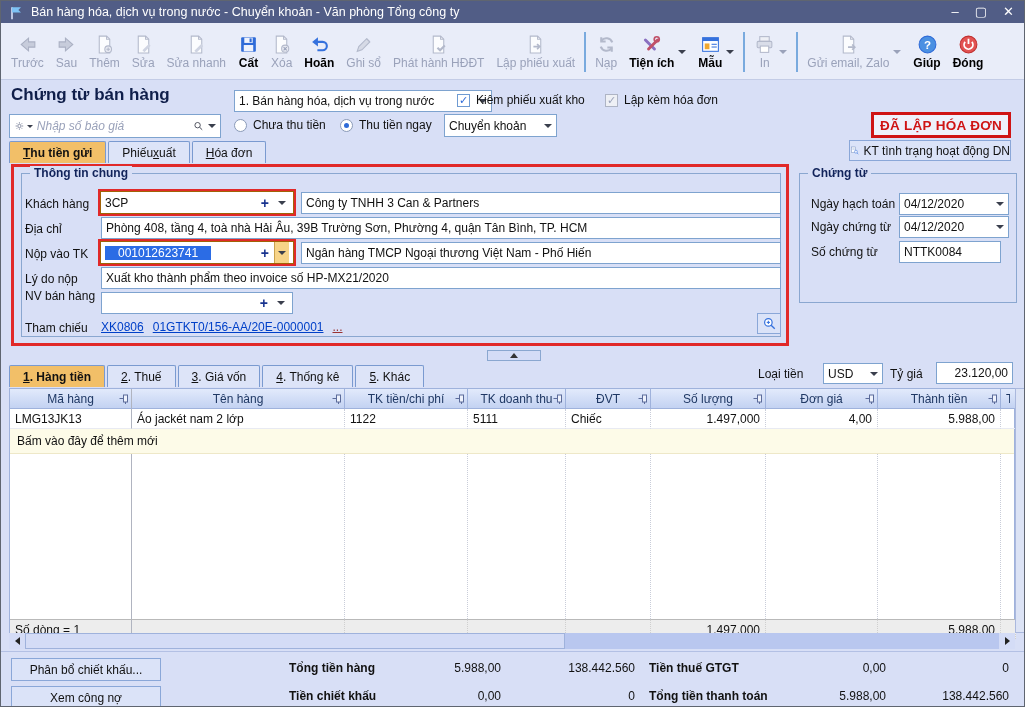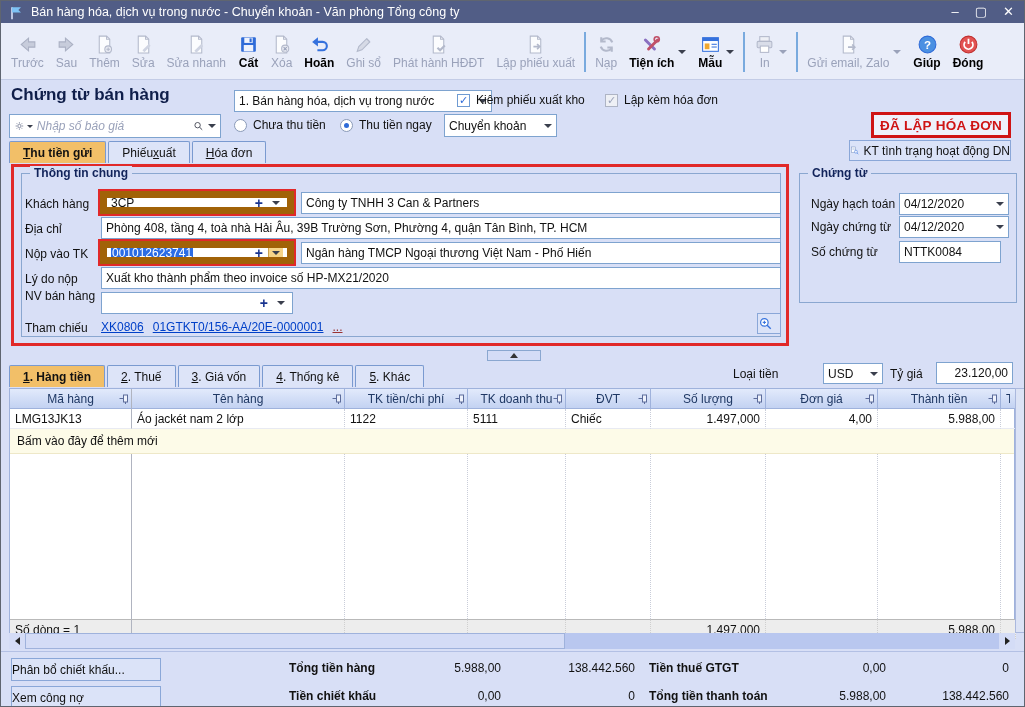--- a/index.html
+++ b/index.html
@@ -39,37 +39,37 @@
             align-items:center;justify-content:center;font-size:11px;color:#2f6bd8;flex:none}
   .checkbox.disabled{border-color:#aeb4c4;background:#eef0f5;color:#9aa2ba}
   .radio{width:13px;height:13px;border:1px solid #8a9ab8;border-radius:50%;background:#fff;
          display:inline-block;position:relative;flex:none}
   .radio.selected::after{content:"";position:absolute;left:3px;top:3px;width:5px;height:5px;
          border-radius:50%;background:#2f6bd8}
   .ctl-row{display:flex;align-items:center;gap:6px}
   .link{color:#0040c8;text-decoration:underline;cursor:pointer}
   .link.more{color:#9a3333}
   .btn{background:#dbe3f8;border:1px solid #8aa7d8;display:flex;align-items:center;
-       cursor:pointer;white-space:nowrap}
+       justify-content:center;cursor:pointer;white-space:nowrap}
   
   .tabs{display:flex}
   .tab{height:22px;display:inline-flex;align-items:center;padding:0 13px;margin-right:2px;
        border:1px solid #7a9ad0;border-bottom:none;background:#dde4f8;border-radius:2px 2px 0 0;
        cursor:pointer;white-space:nowrap}
   .tab.active{background:#f2bf68;font-weight:bold}
   
   .group{border:1px solid #8aa7d0}
   .legend{position:absolute;top:-8px;left:8px;background:#d8dff6;padding:0 4px;
           font-weight:bold;color:#11235a}
   .red-box{border:3px solid #e12929;pointer-events:none}
   .red-wrap{border:2px solid #e12929;display:flex}
-  .red-wrap>.combo{flex:1;border:7px solid #a16207}
+  .red-wrap>.combo{flex:1;border:1px solid #a16207}
   .badge{border:3px solid #cf1414;color:#cf1414;font-weight:bold;font-size:13.5px;
          display:flex;align-items:center;justify-content:center;letter-spacing:.3px;background:#eef1fb}
-  .sel{background:#2b6ce5;color:#fff;padding:0 1px}
+  .sel{background:#2b6ce5;color:#fff;padding:0 13px}
   .flabel{position:absolute;height:14px;line-height:14px;white-space:nowrap}
   
   #grid{background:#fff;border:1px solid #9fb2dc}
   .g-row{display:flex;width:100%}
   .g-cell{flex:none;height:20px;display:flex;align-items:center;padding:0 5px;
           overflow:hidden;white-space:nowrap;border-right:1px dotted #c9cdd9}
   .g-hcell{background:linear-gradient(#e2eafb,#c3d2f2);border-right:1px solid #9fb2dc;
            border-bottom:1px solid #9fb2dc;color:#1f3864;justify-content:center;position:relative}
   .g-hlabel{overflow:hidden}
   .g-pin{position:absolute;right:2px;top:5px;width:10px;height:10px}
@@ -511,21 +511,21 @@
   </div>
 
   <div class="abs tabs" style="left:8px;top:364px" id="detail-tabs">
       <div class="tab active"><u>1</u>. Hàng tiền</div>
       <div class="tab"><u>2</u>. Thuế</div>
       <div class="tab"><u>3</u>. Giá vốn</div>
       <div class="tab"><u>4</u>. Thống kê</div>
       <div class="tab"><u>5</u>. Khác</div>
     </div>
 
-  <div class="abs flabel" style="left:732px;top:366px">Loại tiền</div>
+  <div class="abs flabel" style="left:757px;top:366px">Loại tiền</div>
   <div class="abs combo" style="left:822px;top:362px;width:60px;height:21px">
     <span class="ctext">USD</span>
     <span class="caret"></span>
   </div>
   <div class="abs flabel" style="left:889px;top:366px">Tỷ giá</div>
   <div class="abs input" style="left:935px;top:361px;width:77px;height:22px;justify-content:flex-end">
     <span>23.120,00</span>
   </div>
 
   <div class="abs" id="grid" style="left:8px;top:387px;width:1006px;height:245px">

